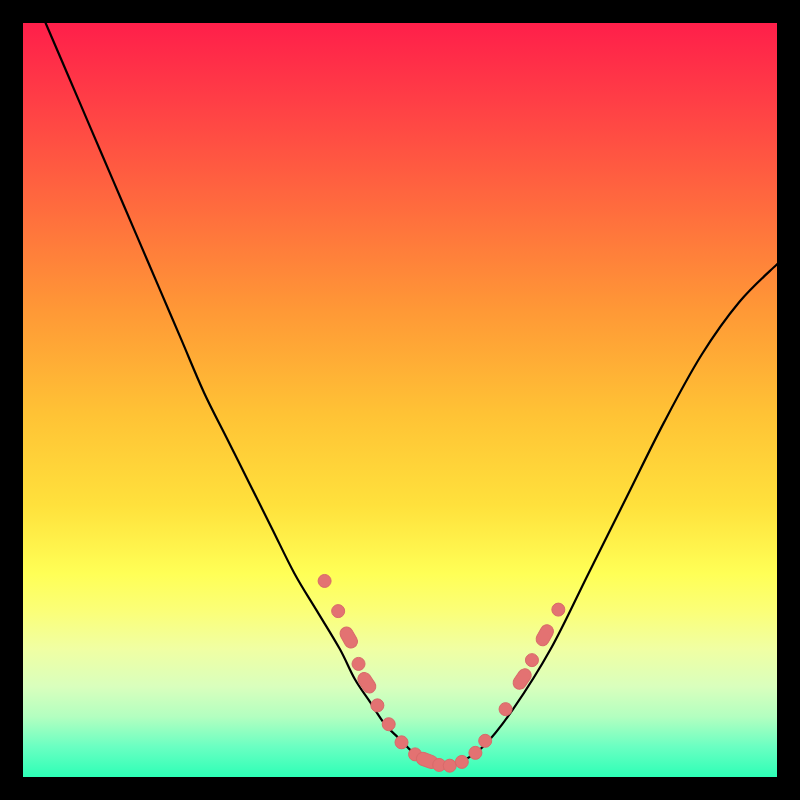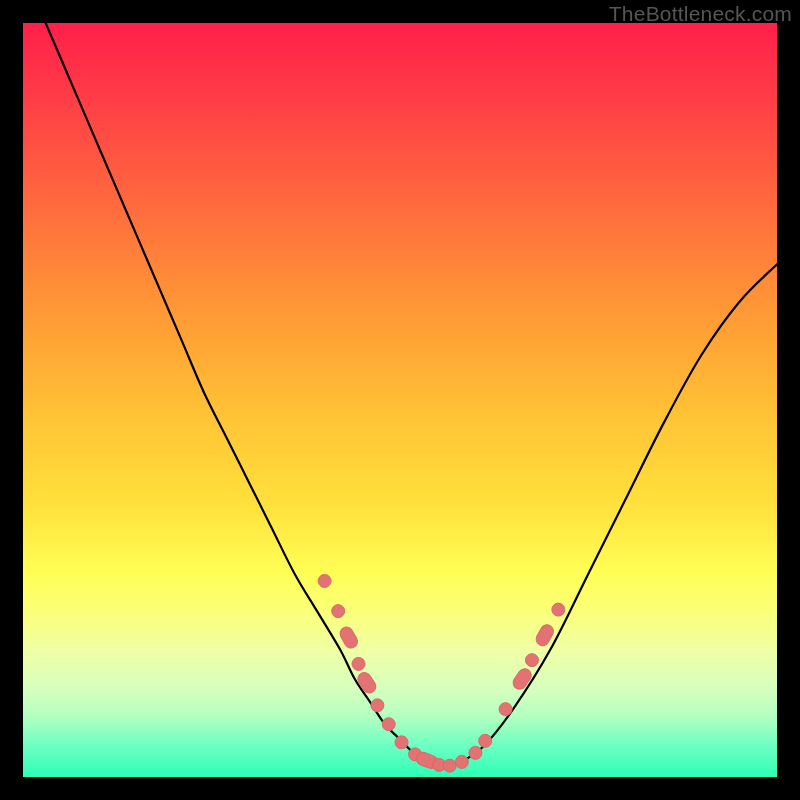--- a/index.html
+++ b/index.html
@@ -83,14 +83,13 @@
           <circle cx="452.40" cy="729.87" r="6.5" fill="#e37272" stroke="#d86a6a" stroke-width="1"></circle>
           <circle cx="462.20" cy="717.81" r="6.5" fill="#e37272" stroke="#d86a6a" stroke-width="1"></circle>
           <circle cx="482.56" cy="686.14" r="6.5" fill="#e37272" stroke="#d86a6a" stroke-width="1"></circle>
           <rect x="488.15" y="649.48" width="22.00" height="13.00" rx="6.50" fill="#e37272" stroke="#d86a6a" stroke-width="1" transform="rotate(-55.30 499.15 655.98)"></rect>
           <circle cx="508.95" cy="637.13" r="6.5" fill="#e37272" stroke="#d86a6a" stroke-width="1"></circle>
           <rect x="510.77" y="605.75" width="22.00" height="13.00" rx="6.50" fill="#e37272" stroke="#d86a6a" stroke-width="1" transform="rotate(-60.95 521.77 612.25)"></rect>
           <circle cx="535.34" cy="586.61" r="6.5" fill="#e37272" stroke="#d86a6a" stroke-width="1"></circle>
         </g>
     </svg>
   </div>
-  <div class="watermark">TheBottleneck.com</div>
 </div>
 
 </body></html>

